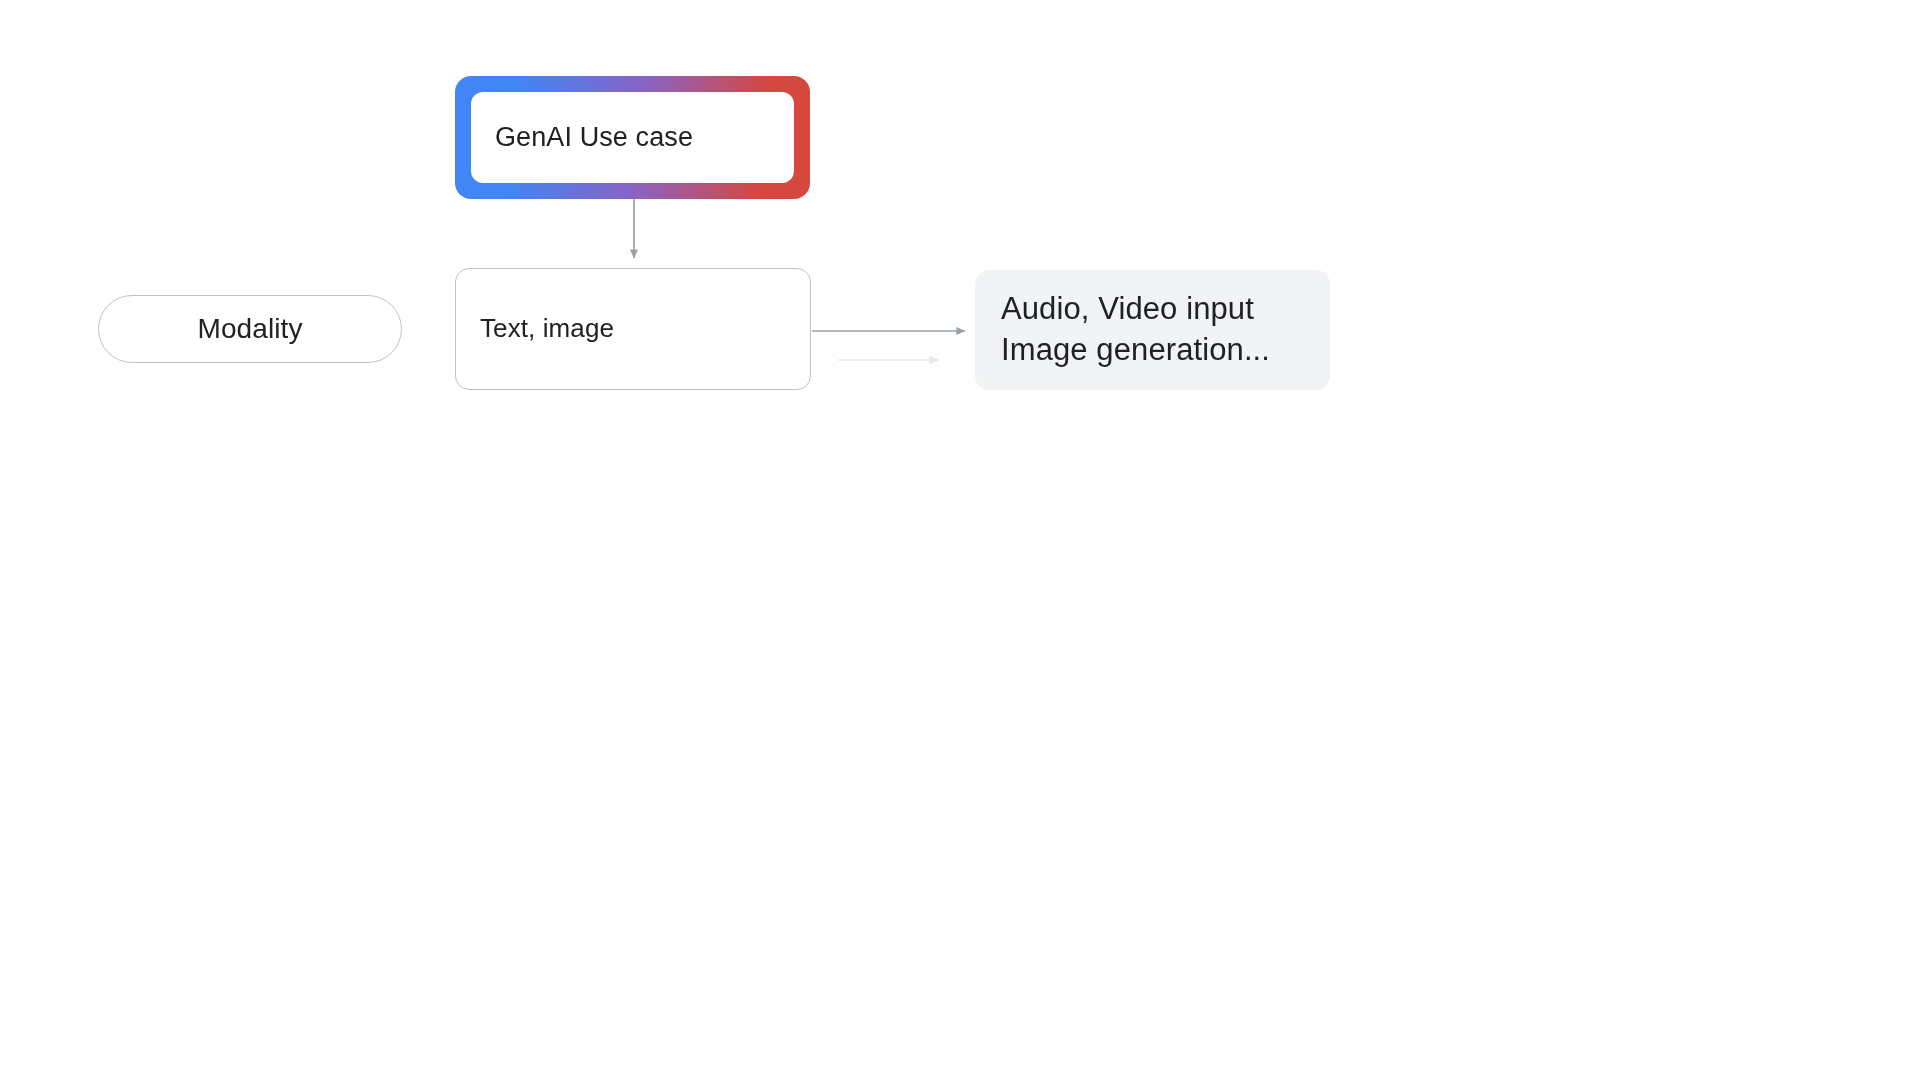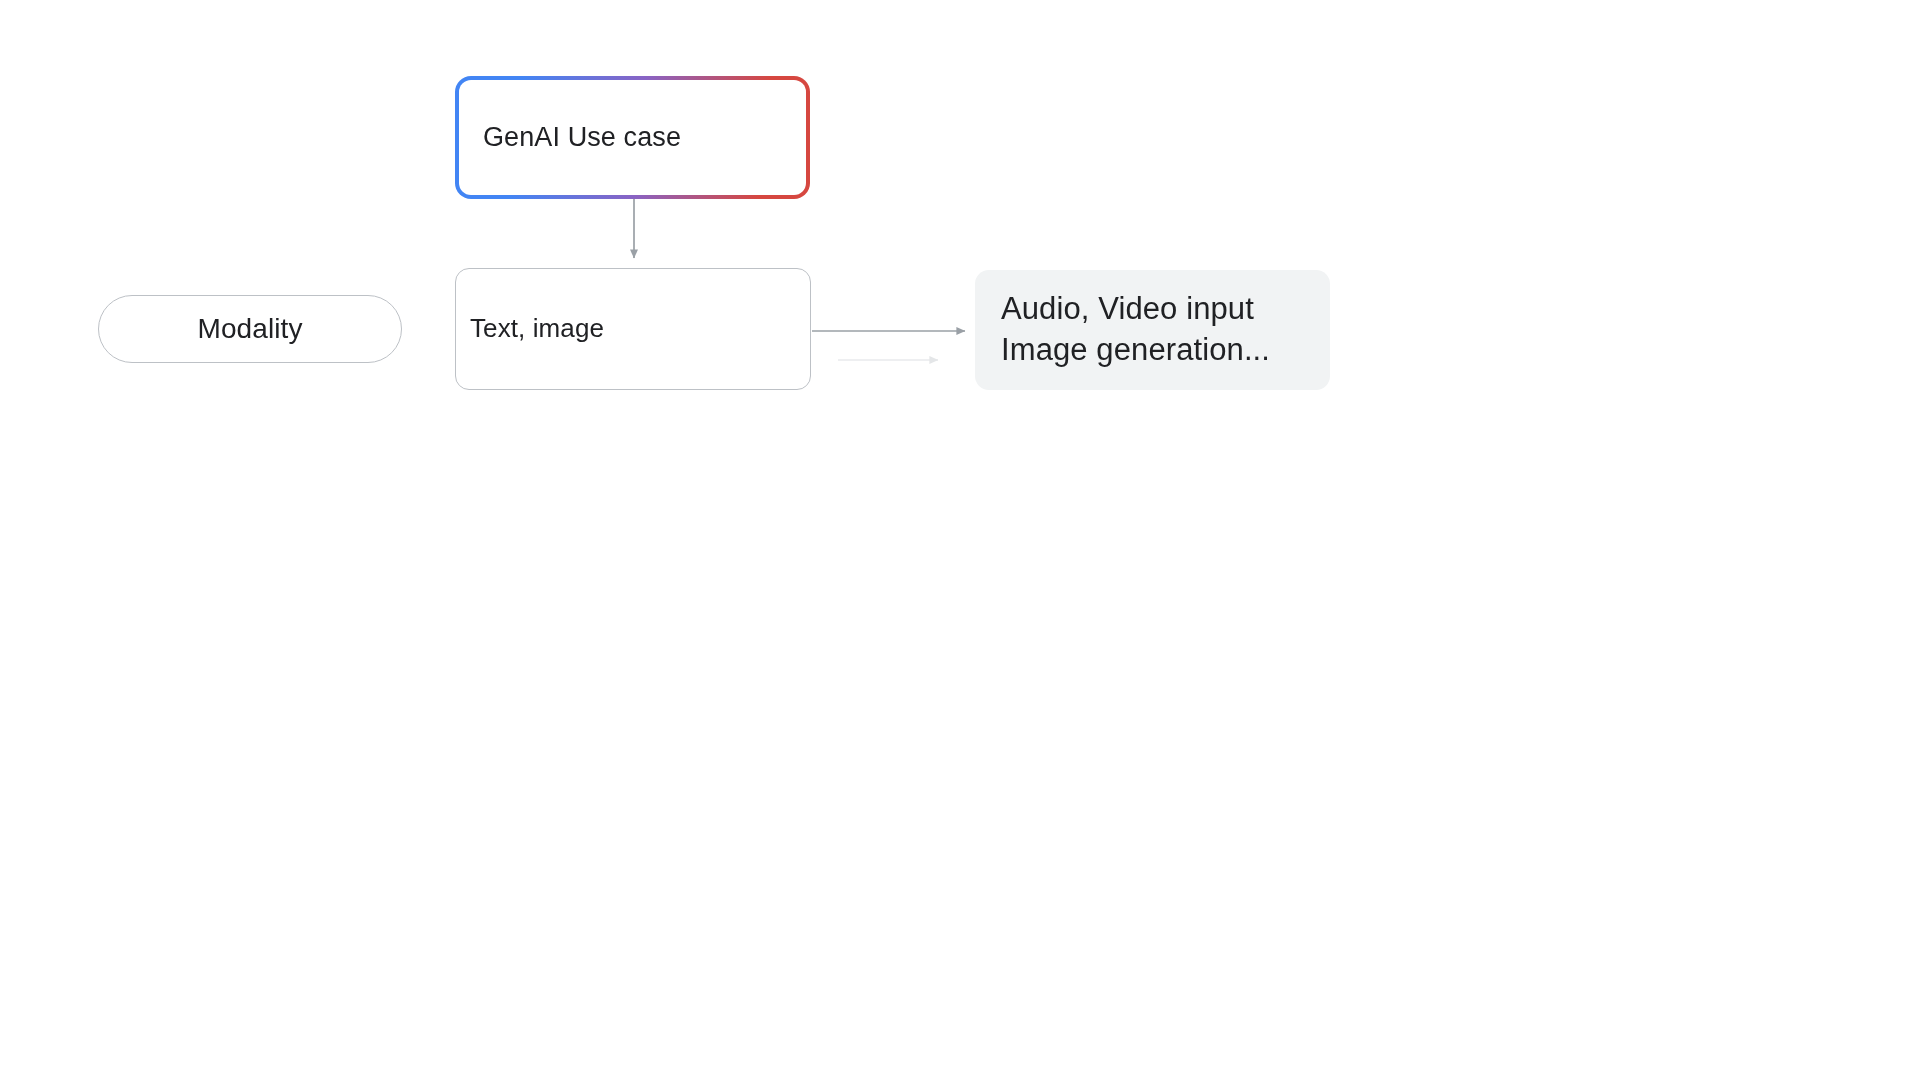--- a/index.html
+++ b/index.html
@@ -45,21 +45,21 @@
     white-space: pre-line;
   }
 
   
   .node--gradient {
     left: 455px;
     top: 76px;
     width: 355px;
     height: 123px;
     border-radius: 16px;
-    padding: 4px;
+    padding: 16px;
     background-image: linear-gradient(96deg, #4285f4 0%, #4285f4 18%, #8963c4 52%, #d64740 86%, #d64740 100%);
   }
   .node--gradient .node-inner {
     background: #ffffff;
     border-radius: 12px;
     width: 100%;
     height: 100%;
     display: flex;
     align-items: center;
     padding: 0 24px;
@@ -92,21 +92,21 @@
 
   
   .node--outlined {
     left: 455px;
     top: 268px;
     width: 356px;
     height: 122px;
     border: 1.6px solid #bdc1c6;
     border-radius: 14px;
     background: #ffffff;
-    padding: 0 14px;
+    padding: 0 24px;
   }
   .node--outlined .node-label {
     font-size: 26px;
     font-weight: 400;
     letter-spacing: 0.1px;
     line-height: 1.3;
   }
 
   
   .node--filled {

